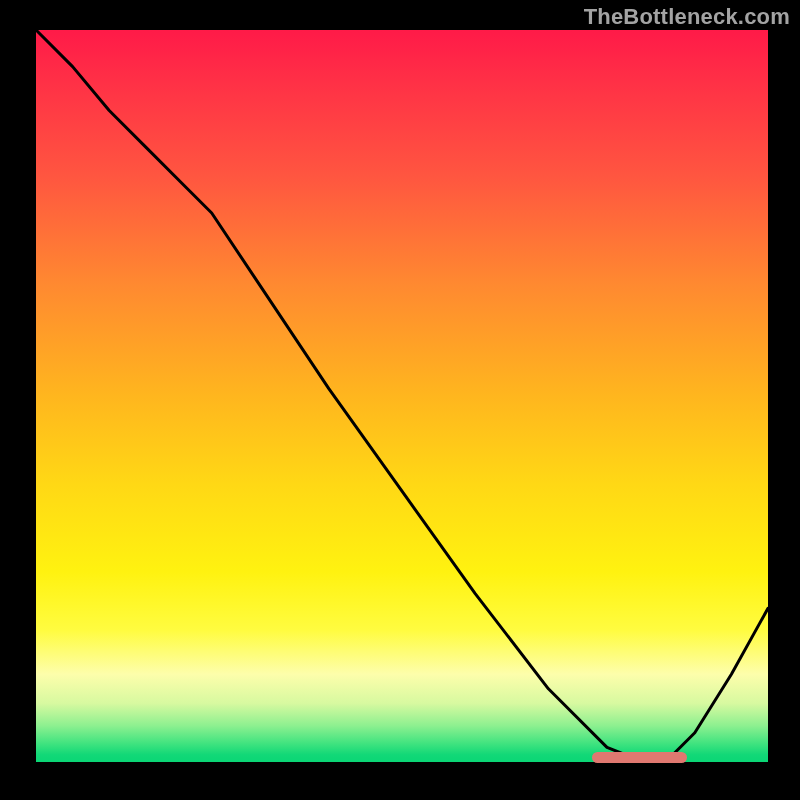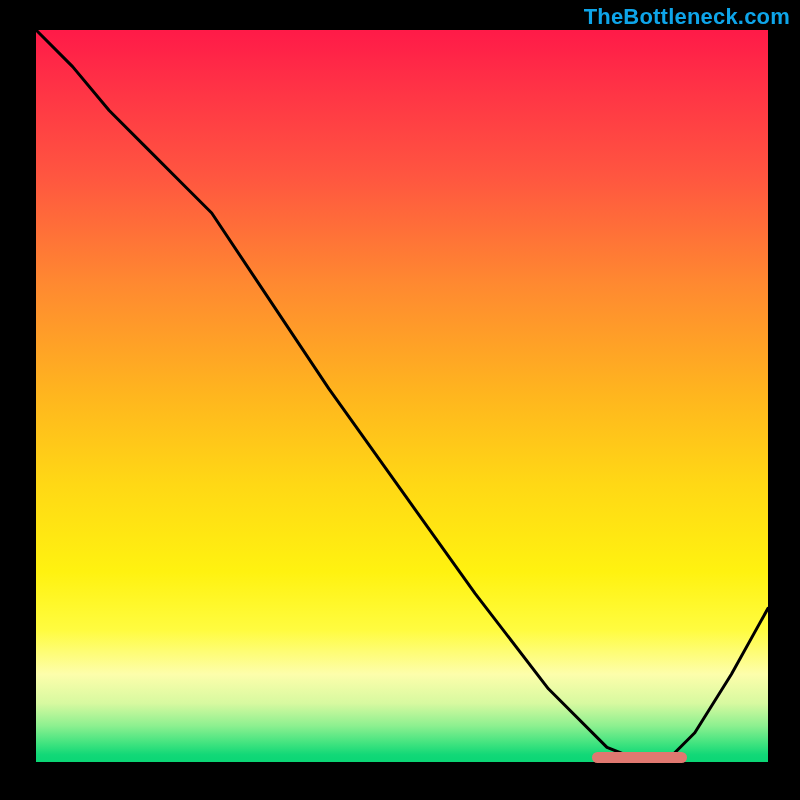--- a/index.html
+++ b/index.html
@@ -8,21 +8,21 @@
     width: 800px;
     height: 800px;
     background: #000;
     position: relative;
     font-family: Arial, Helvetica, sans-serif;
   }
   .watermark {
     position: absolute;
     top: 4px;
     right: 10px;
-    color: #0ea5e9;
+    color: #a3a3a3;
     font-size: 22px;
     font-weight: bold;
     letter-spacing: 0.2px;
     z-index: 10;
   }
   .plot-area {
     position: absolute;
     left: 36px;
     top: 30px;
     width: 732px;

